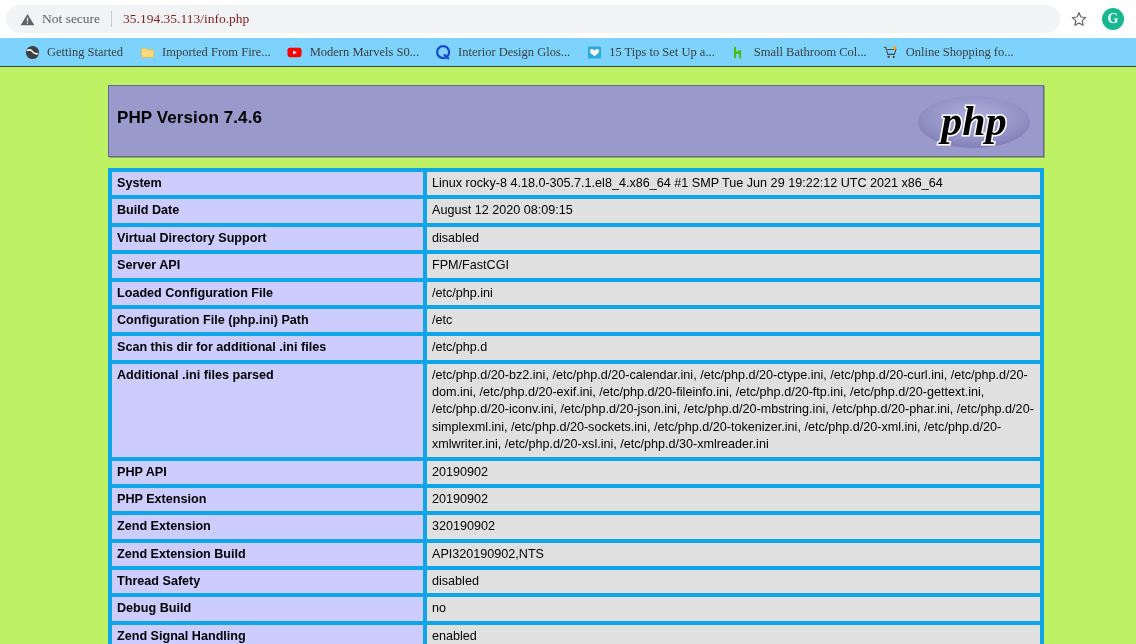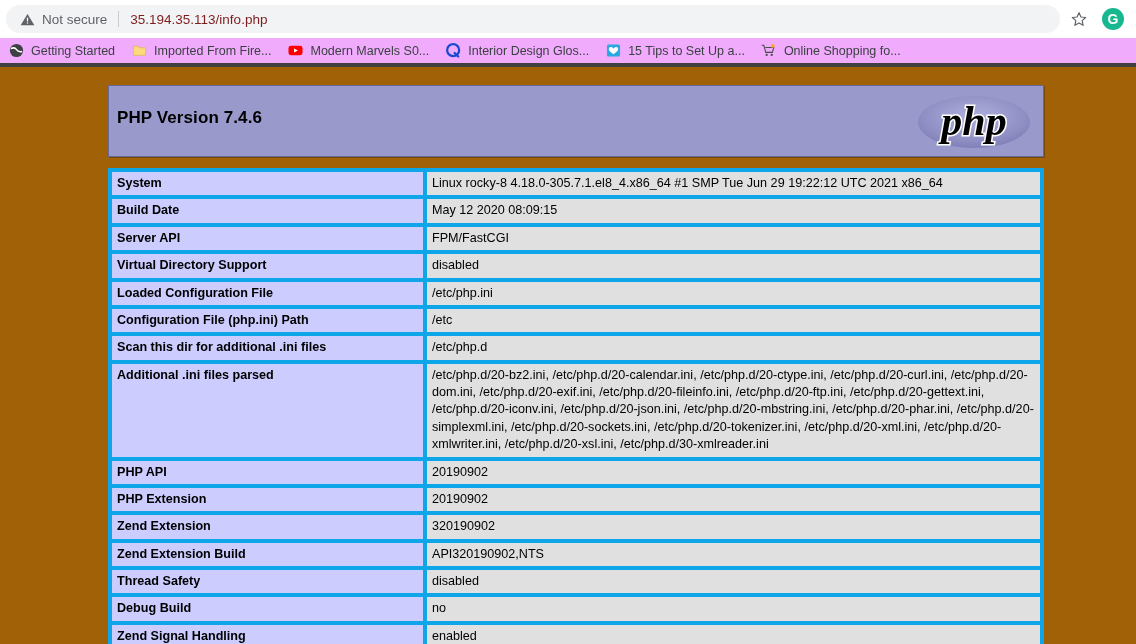--- a/index.html
+++ b/index.html
@@ -8,20 +8,21 @@
     width: 1136px; height: 644px;
     overflow: hidden;
     background: #ffffff;
     font-family: "Liberation Sans", sans-serif;
   }
 
   
   #browser-chrome {
     width: 1136px;
     background: #ffffff;
+    font-family: Liberation Serif, serif;
   }
   #omnibox-row {
     height: 38px;
     display: flex;
     align-items: center;
     padding: 0 6px;
     background: #ffffff;
   }
   #omnibox {
     flex: 1 1 auto;
@@ -74,23 +75,23 @@
     font-size: 14px;
     font-weight: bold;
     display: flex; align-items: center; justify-content: center;
     line-height: 1;
   }
 
   #bookmarks-bar {
     height: 29px;
     display: flex;
     align-items: center;
-    padding: 0 4px;
-    background: #f0abfc;
-    border-bottom: 4px solid #404040;
+    padding: 0 20px;
+    background: #7dd3fc;
+    border-bottom: 1px solid #404040;
     overflow: hidden;
   }
   .bookmark-item {
     display: flex;
     align-items: center;
     height: 22px;
     padding: 0 8px 0 4px;
     margin-right: 4px;
     border-radius: 4px;
     white-space: nowrap;
@@ -104,21 +105,21 @@
   }
   .bm-label {
     font-size: 12.5px;
     color: #3c4043;
   }
 
   
   #page-viewport {
     width: 1136px;
     height: 577px;
-    background: #a16207;
+    background: #bef264;
     overflow: hidden;
     position: relative;
   }
   #phpinfo {
     width: 936px;
     margin: 18px 0 0 108px;
   }
 
   #php-banner {
     position: relative;
@@ -240,20 +241,28 @@
     <div class="bookmark-item">
       <span class="bm-icon">
         <svg viewBox="0 0 16 16" width="15" height="15" aria-hidden="true">
           <rect x="1" y="1.5" width="14" height="13" rx="1.6" fill="#2aa9e0"></rect>
           <path d="M8 12 C4.2 9.3 3 8 3 6.5 C3 5.2 4 4.3 5.2 4.3 C6.1 4.3 7.5 5 8 6 C8.5 5 9.9 4.3 10.8 4.3 C12 4.3 13 5.2 13 6.5 C13 8 11.8 9.3 8 12 Z" fill="#ffffff"></path>
         </svg>
       </span>
       <span class="bm-label">15 Tips to Set Up a...</span>
     </div>
 
+    <div class="bookmark-item">
+      <span class="bm-icon">
+        <svg viewBox="0 0 16 16" width="15" height="15" aria-hidden="true">
+          <path d="M3.2 1.8 h2.2 v5.3 l5.4 -2.4 v9.5 h-2.2 v-4.6 h-3.2 v4.6 h-2.2 z" fill="#4dbc15"></path>
+        </svg>
+      </span>
+      <span class="bm-label">Small Bathroom Col...</span>
+    </div>
 
     <div class="bookmark-item">
       <span class="bm-icon">
         <svg viewBox="0 0 16 16" width="15" height="15" aria-hidden="true">
           <path d="M0.8 2.4 h2.2 l2.1 7.6 h7 l1.6 -5.3 h-9.1" fill="none" stroke="#4a4a4a" stroke-width="1.1"></path>
           <circle cx="6" cy="12.7" r="1.2" fill="#4a4a4a"></circle>
           <circle cx="11.4" cy="12.7" r="1.2" fill="#4a4a4a"></circle>
           <circle cx="12.6" cy="3.1" r="2" fill="#f5a623"></circle>
         </svg>
       </span>
@@ -284,31 +293,31 @@
     </div>
 
     <table id="info-table">
       <tbody>
         <tr>
           <td class="key-cell">System</td>
           <td class="val-cell">Linux rocky-8 4.18.0-305.7.1.el8_4.x86_64 #1 SMP Tue Jun 29 19:22:12 UTC 2021 x86_64</td>
         </tr>
         <tr>
           <td class="key-cell">Build Date</td>
-          <td class="val-cell">May 12 2020 08:09:15</td>
+          <td class="val-cell">August 12 2020 08:09:15</td>
+        </tr>
+        <tr>
+          <td class="key-cell">Virtual Directory Support</td>
+          <td class="val-cell">disabled</td>
         </tr>
         <tr>
           <td class="key-cell">Server API</td>
           <td class="val-cell">FPM/FastCGI</td>
         </tr>
         <tr>
-          <td class="key-cell">Virtual Directory Support</td>
-          <td class="val-cell">disabled</td>
-        </tr>
-        <tr>
           <td class="key-cell">Loaded Configuration File</td>
           <td class="val-cell">/etc/php.ini</td>
         </tr>
         <tr>
           <td class="key-cell">Configuration File (php.ini) Path</td>
           <td class="val-cell">/etc</td>
         </tr>
         <tr>
           <td class="key-cell">Scan this dir for additional .ini files</td>
           <td class="val-cell">/etc/php.d</td>

